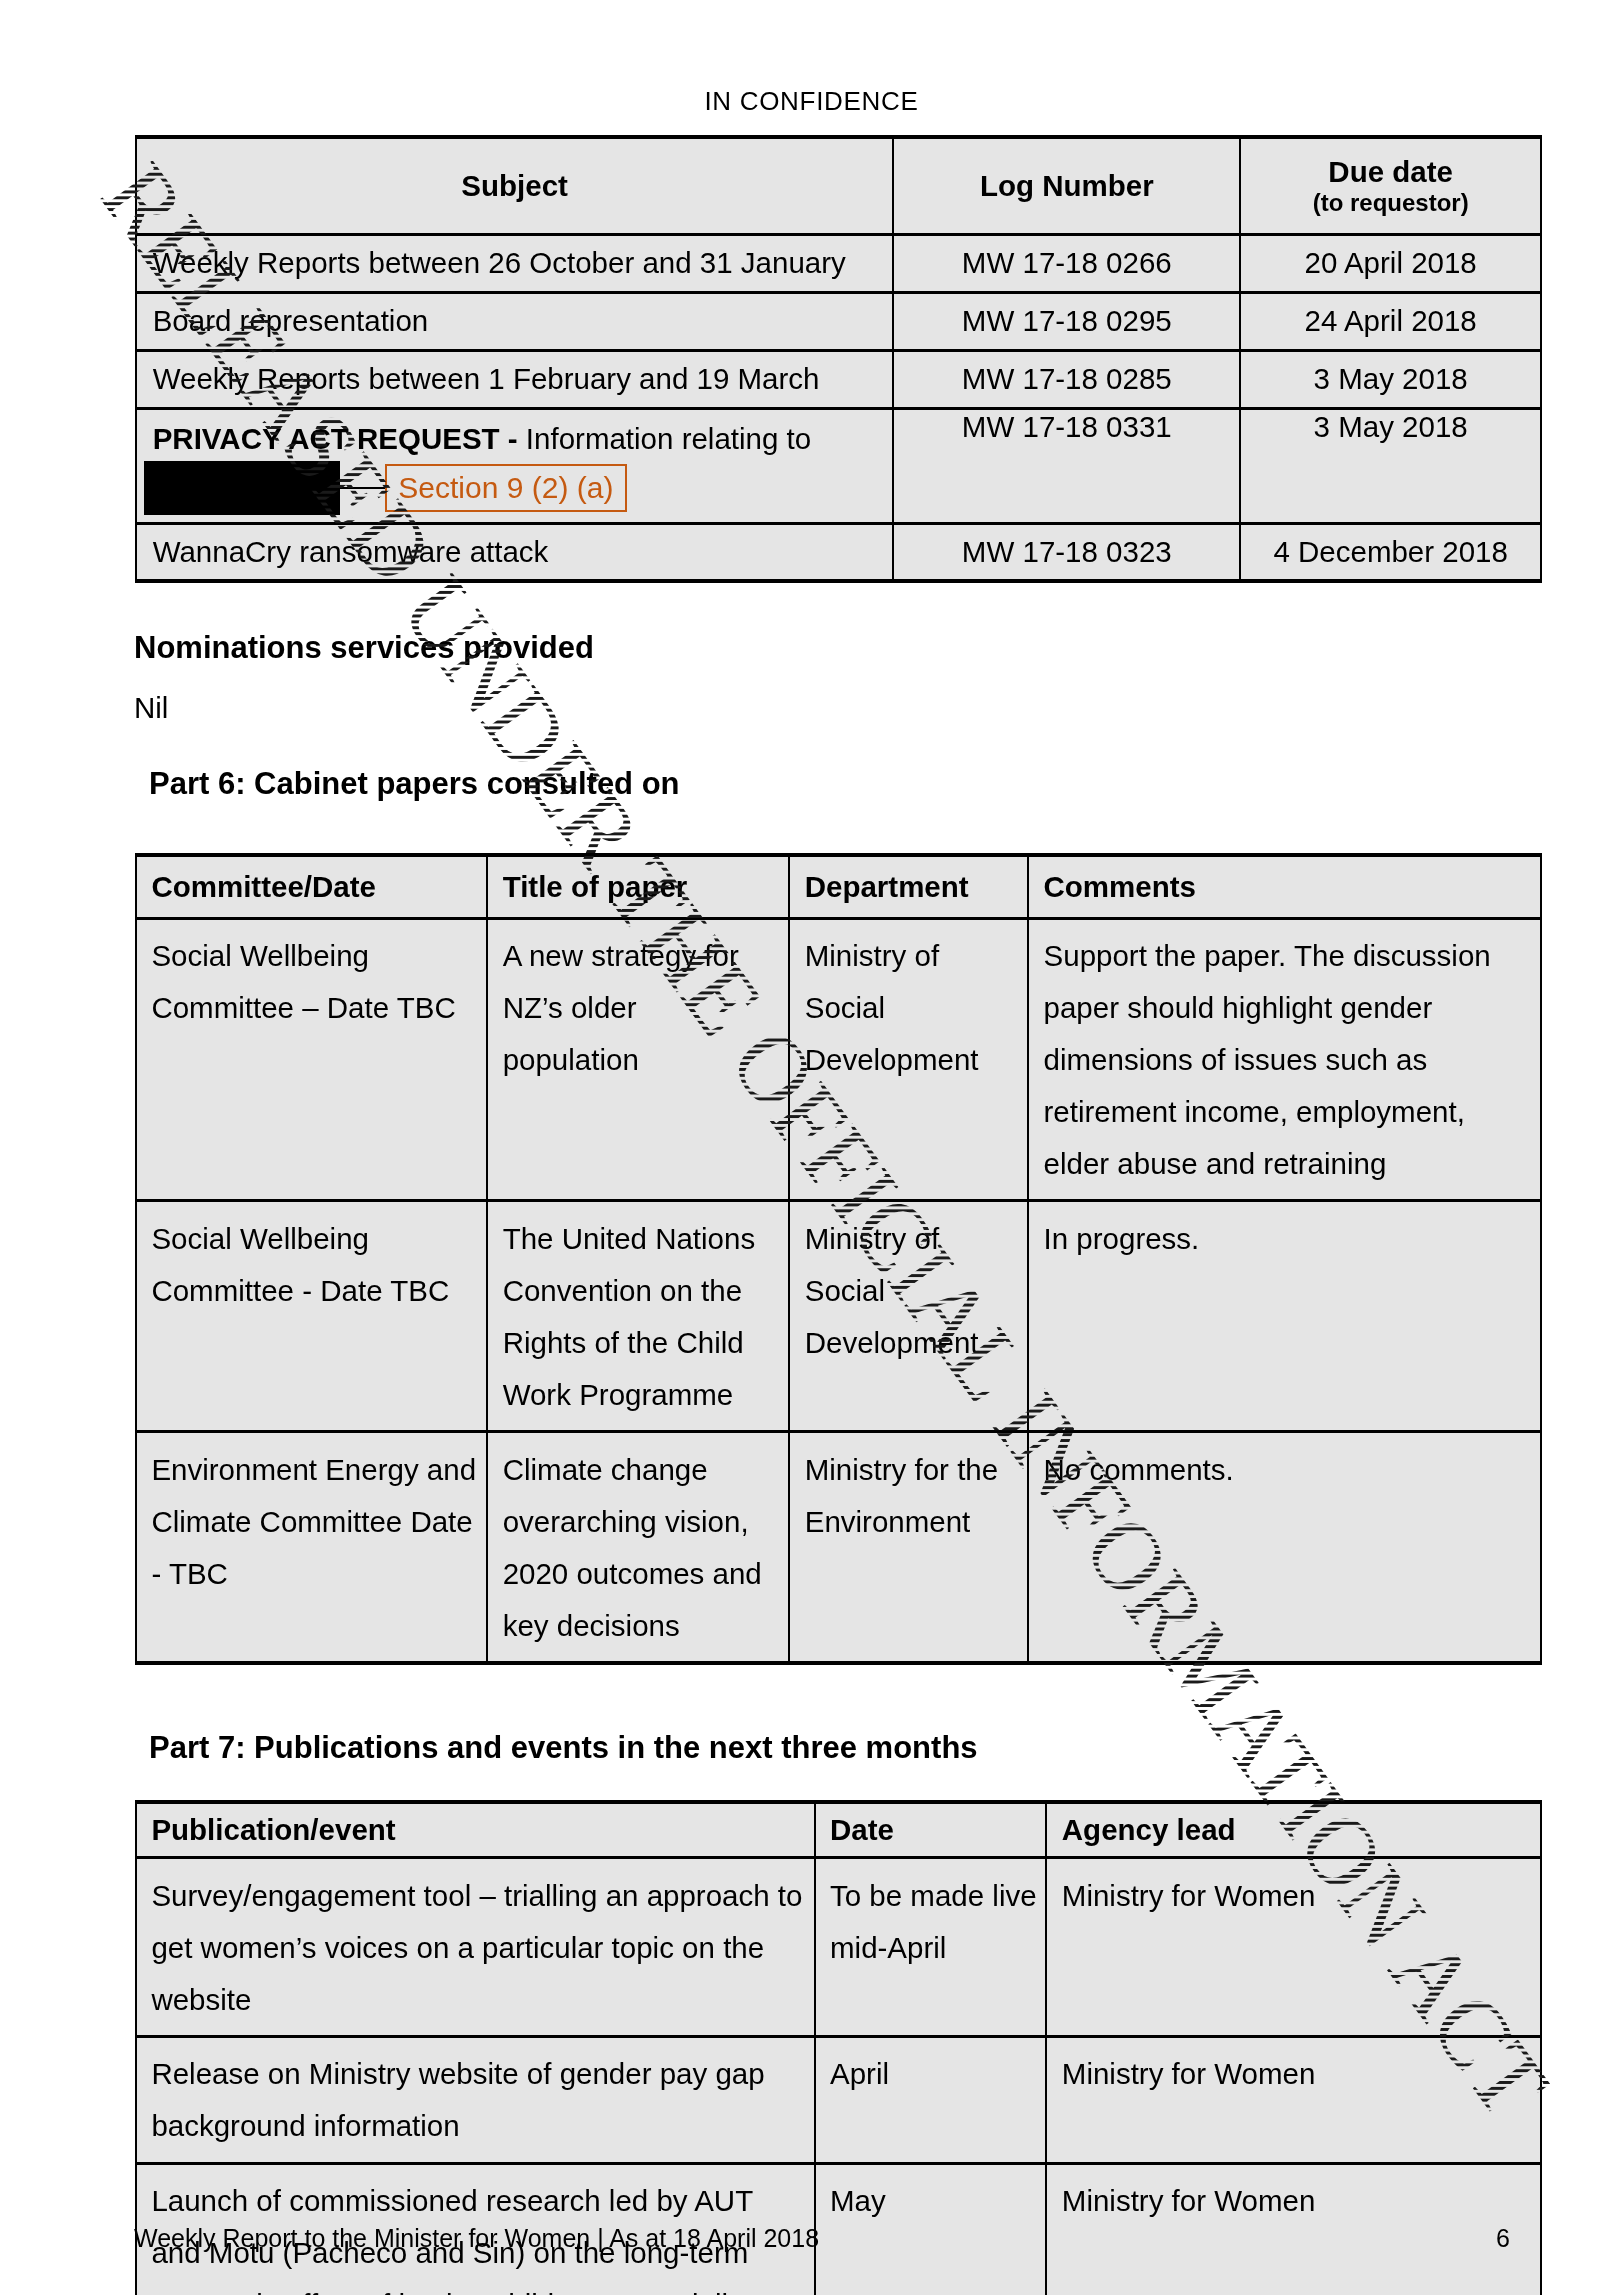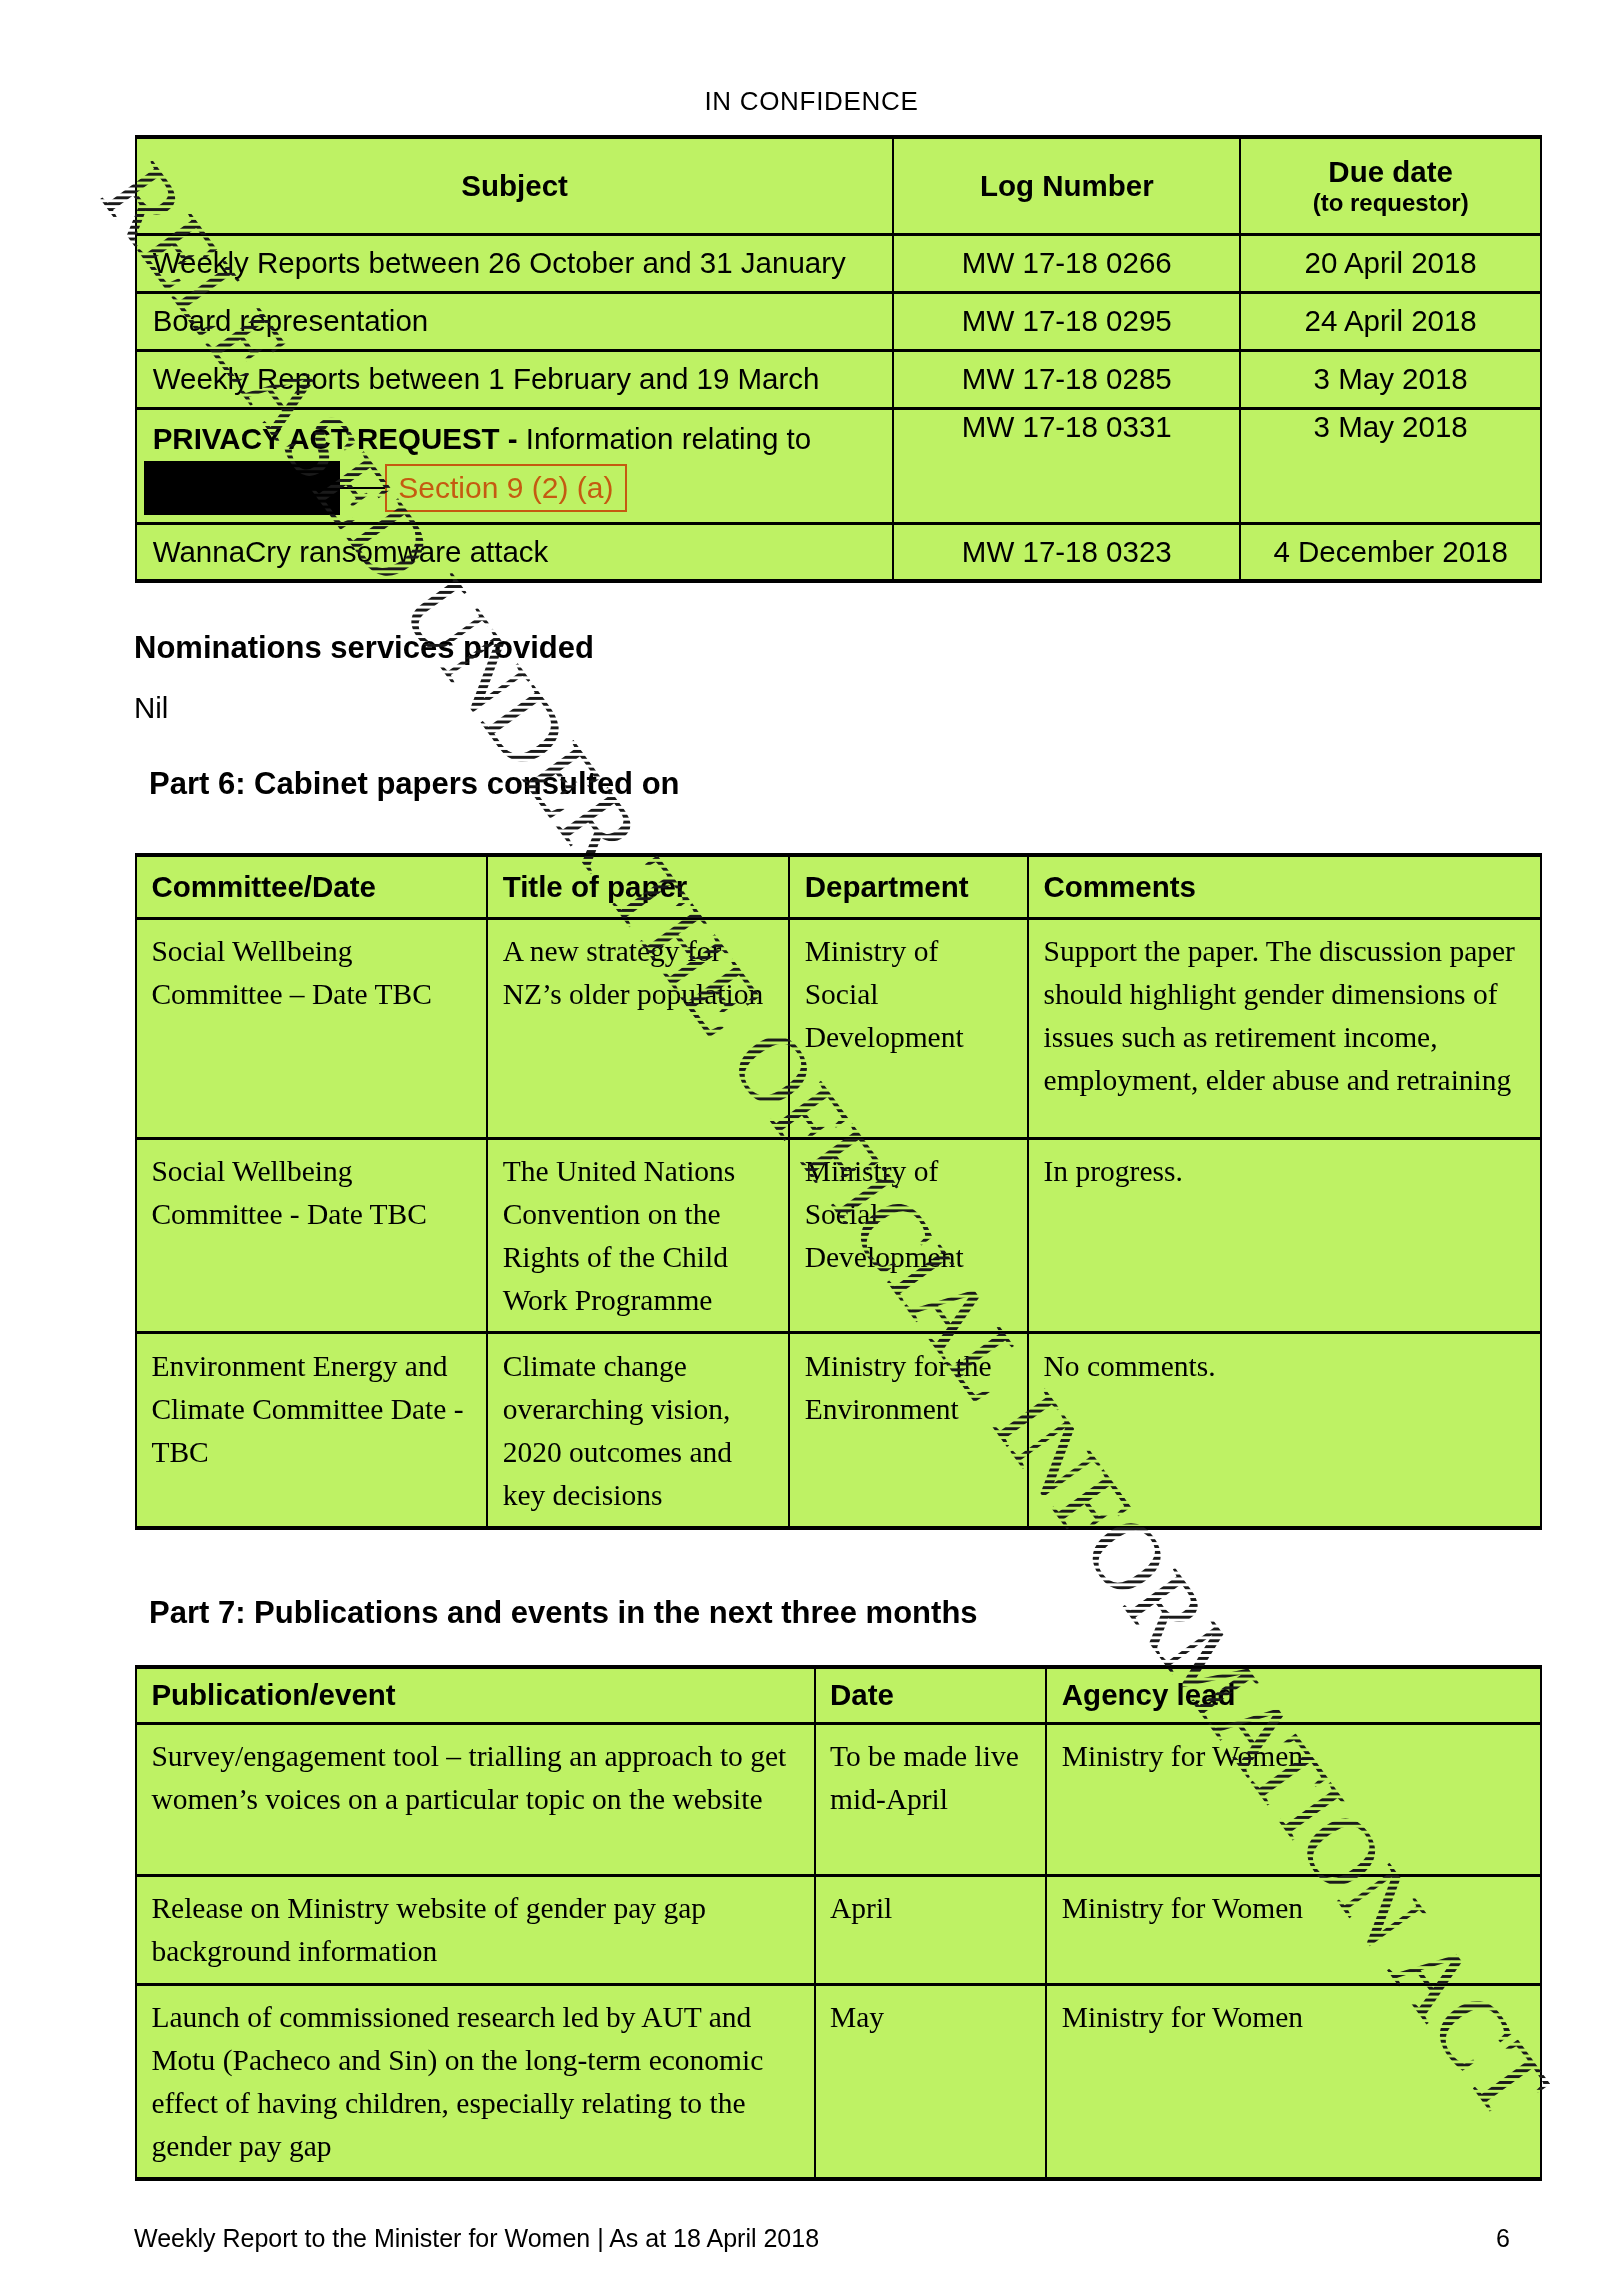--- a/index.html
+++ b/index.html
@@ -21,21 +21,21 @@
   .doc-title {
     margin:19.6px 0 0 134px;
     font-size:31px;
     font-weight:bold;
   }
   table {
     border-collapse:collapse;
     table-layout:fixed;
     margin-left:135px;
     width:1407px;
-    background:#bef264;
+    background:#e5e5e5;
   }
   table { border-top:4.6px solid #000; border-bottom:4.6px solid #000; }
   th, td {
     border-left:2px solid #000;
     border-right:2px solid #000;
     border-top:3.3px solid #000;
     border-bottom:3.3px solid #000;
     font-size:29.5px;
     vertical-align:middle;
   }
@@ -67,22 +67,21 @@
   .part7-title { margin:65px 0 0 149px; }
   
   .t-grid { margin-top:51px; }
   .t-grid th {
     font-weight:bold; text-align:left; height:63px;
     padding-left:14.4px; vertical-align:middle;
   }
   .t-grid td {
     vertical-align:top; text-align:left;
     padding:10.5px 7.9px 9.2px 14.4px;
-    line-height:43px;
-    font-family:Liberation Serif, serif;
+    line-height:52px;
   }
   .t-part7 { margin-top:34px; }
   .t-part7 th { height:56px; }
   
   .r-tall   { height:220px; }
   .r-mid    { height:187px; }
   .r-mid2   { height:181px; }
   .r-p7a    { height:152px; }
   .r-p7b    { height:109px; }
   .r-p7c    { height:183px; }

